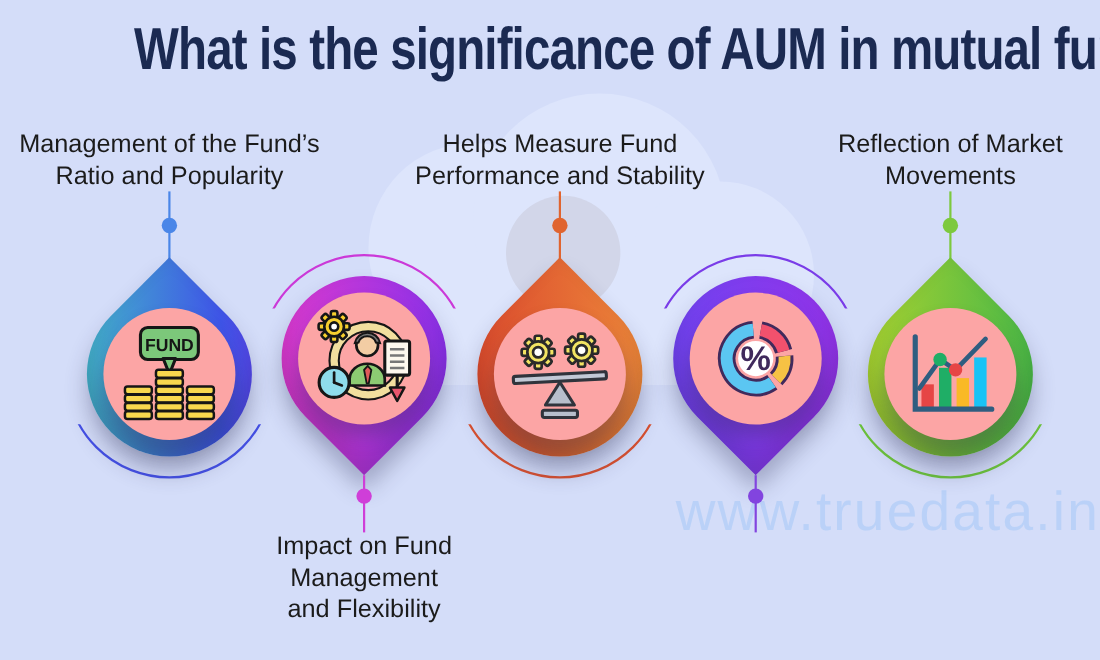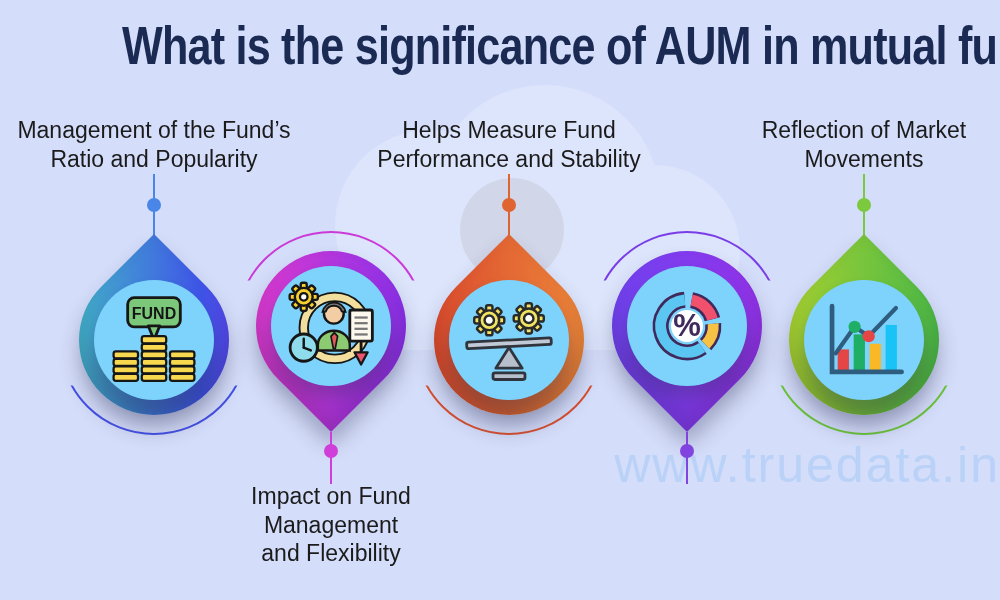--- a/index.html
+++ b/index.html
@@ -56,21 +56,21 @@
   .drop {
     position:absolute; left:75px; width:150px; height:150px;
     transform:rotate(45deg);
     box-shadow:10px 10px 20px rgba(50,50,90,0.32), inset -12px -12px 22px rgba(0,0,0,0.16);
   }
   .up   .drop { top:157px; border-radius:0 50% 50% 50%; }
   .down .drop { top:143px; border-radius:50% 50% 0 50%; }
 
   .inner {
     position:absolute; left:90px; width:120px; height:120px;
-    border-radius:50%; background:#7dd3fc;
+    border-radius:50%; background:#fca5a5;
     box-shadow:0 12px 16px rgba(40,40,70,0.32);
   }
   .up   .inner { top:172px; }
   .down .inner { top:158px; }
   .inner svg { display:block; margin:13px auto; }
 
   
   .g1 { background-image:linear-gradient(45deg,#44c7c3,#3f55e8 72%,#6c3cf0); }
   .g2 { background-image:linear-gradient(45deg,#ea3cc9,#7b2ff0); }
   .g3 { background-image:linear-gradient(45deg,#d8402c,#f0913c); }

